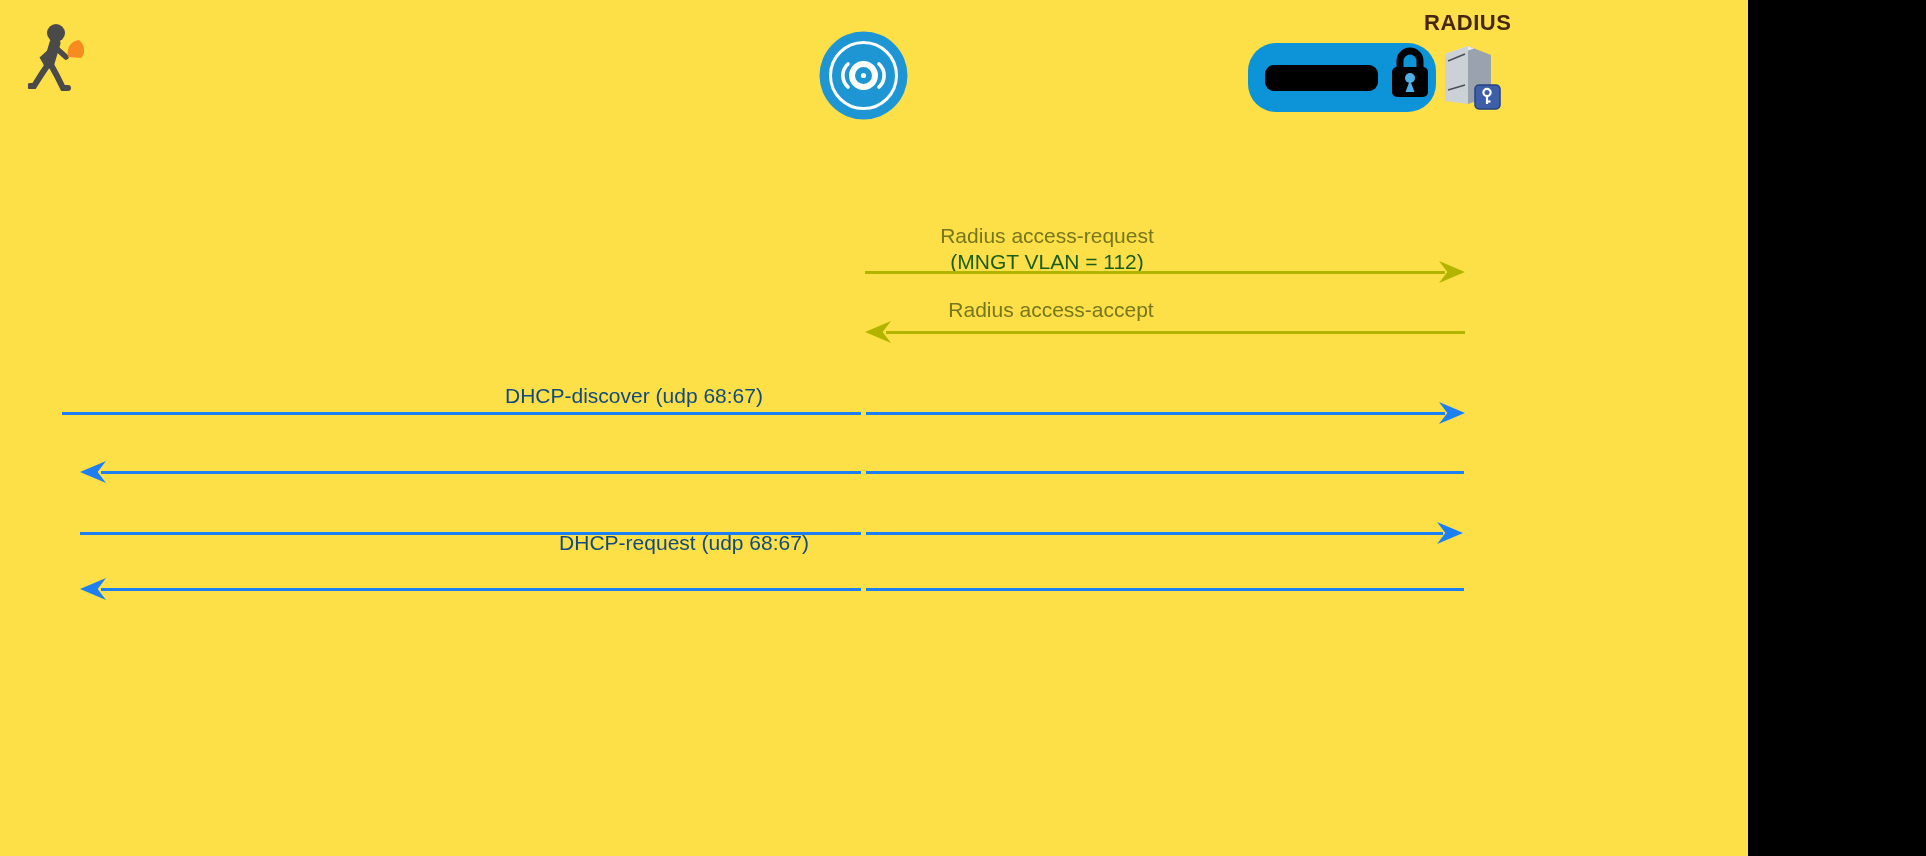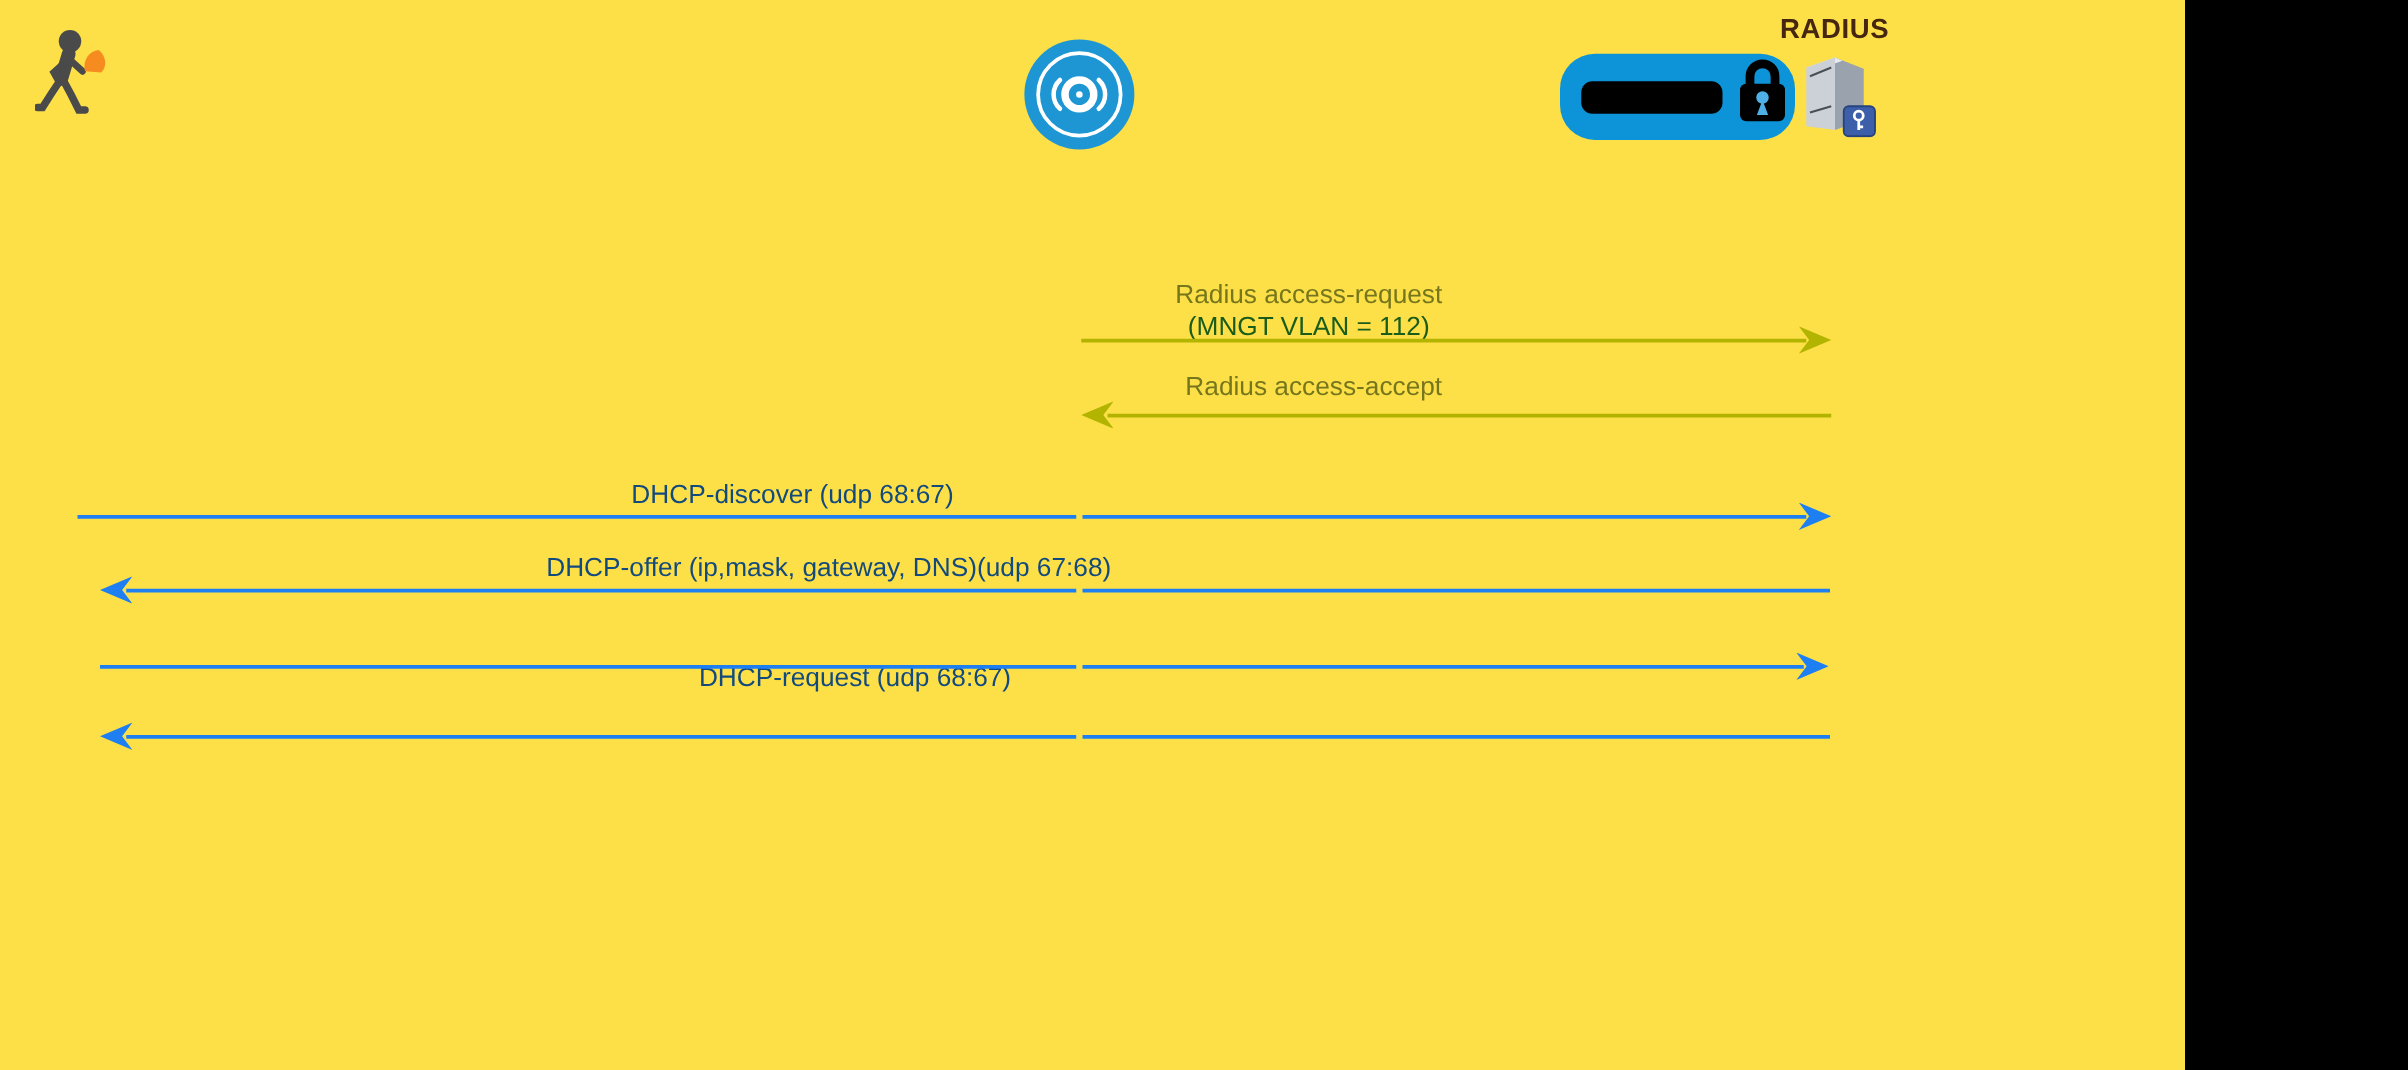--- a/index.html
+++ b/index.html
@@ -100,21 +100,20 @@
   <div class="msg olive-text" style="left:1051px;top:297px;">Radius access-accept</div>
   <div class="hline olive-line" style="left:886px;top:331px;width:579px;"></div>
   <div class="head left olive" style="left:865px;top:321px;"></div>
 
 
   <div class="msg blue-text" style="left:588px;top:383px;margin-left:46px;">DHCP-discover (udp 68:67)</div>
   <div class="hline blue-line" style="left:62px;top:412px;width:799px;"></div>
   <div class="hline blue-line" style="left:866px;top:412px;width:579px;"></div>
   <div class="head right blue" style="left:1439px;top:402px;"></div>
 
-  <div class="msg blue-text" style="left:663px;top:442px;">DHCP-offer (ip,mask, gateway, DNS)(udp 67:68)</div>
   <div class="head left blue" style="left:80px;top:461px;"></div>
   <div class="hline blue-line" style="left:101px;top:471px;width:760px;"></div>
   <div class="hline blue-line" style="left:866px;top:471px;width:598px;"></div>
 
   <div class="msg blue-text" style="left:684px;top:530px;">DHCP-request (udp 68:67)</div>
   <div class="hline blue-line" style="left:80px;top:532px;width:781px;"></div>
   <div class="hline blue-line" style="left:866px;top:532px;width:577px;"></div>
   <div class="head right blue" style="left:1437px;top:522px;"></div>
 
   <div class="head left blue" style="left:80px;top:578px;"></div>

